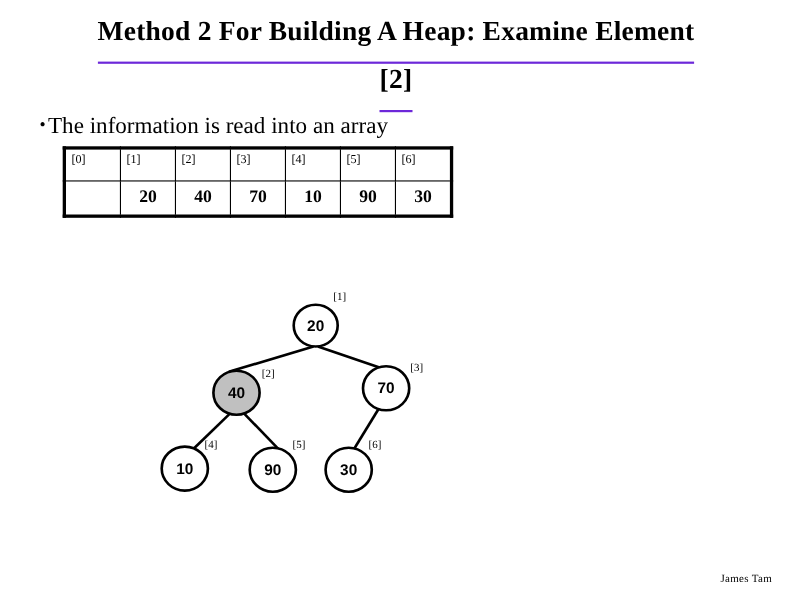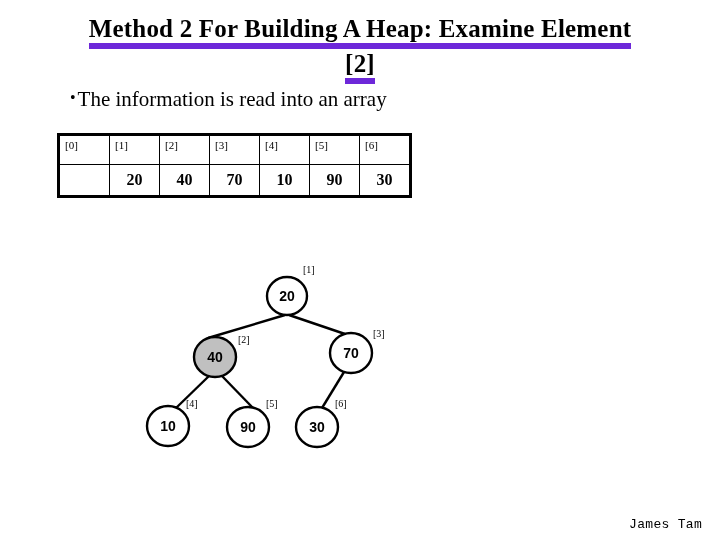--- a/index.html
+++ b/index.html
@@ -25,39 +25,39 @@
     width: 640px;
     text-align: center;
     font-family: "Liberation Serif", "DejaVu Serif", serif;
     font-weight: bold;
     font-size: 25px;
     line-height: 29px;
     letter-spacing: 0.2px;
   }
   #title .tline {
     display: inline-block;
-    border-bottom: 6px solid #6d28d9;
-    padding-bottom: 0px;
+    border-bottom: 2px solid #6d28d9;
+    padding-bottom: 13px;
   }
 
   
   .bullet {
     position: absolute;
     font-family: "Liberation Serif", "DejaVu Serif", serif;
     font-size: 21px;
     line-height: 24px;
     white-space: nowrap;
   }
   .bullet .dot {
     display: inline-block;
     margin-right: 2px;
     font-size: 16px;
     vertical-align: 3px;
   }
-  #bullet1 { left: 36px; top: 86px; margin-left: 34px; }
+  #bullet1 { left: 36px; top: 102px; }
   #bullet2 { left: 56px; top: 239px; }
 
   
   #array-table {
     position: absolute;
     left: 57px;
     top: 133px;
     border-collapse: collapse;
     border: 3px solid #000;
     background: #ffffff;
@@ -108,22 +108,22 @@
     font-size: 10px;
     fill: #000;
     text-anchor: start;
   }
 
   
   #signature {
     position: absolute;
     right: 18px;
     bottom: 8px;
-    font-family: Liberation Mono, monospace;
-    font-size: 13px;
+    font-family: Liberation Serif, serif;
+    font-size: 10px;
     color: #000;
     letter-spacing: 0.3px;
   }
 </style>
 </head>
 <body>
 
 <div id="slide">
 
   <div id="title">

